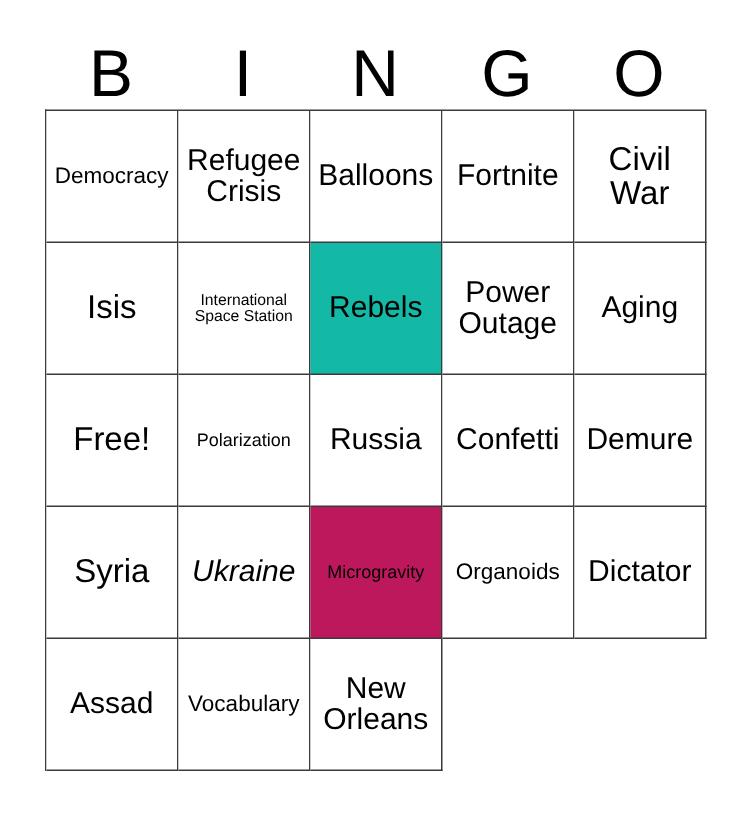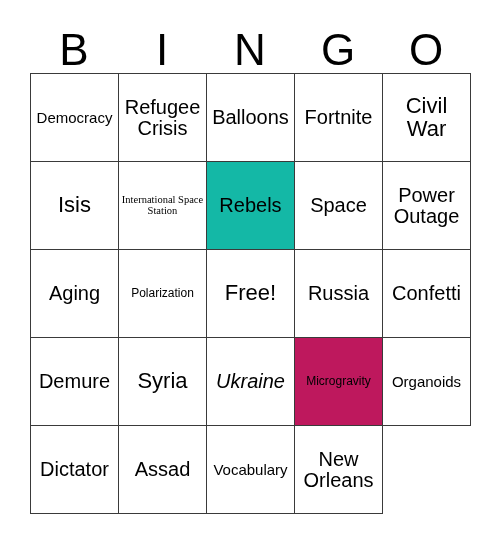--- a/index.html
+++ b/index.html
@@ -86,21 +86,21 @@
     line-height: 1.04;
     word-wrap: break-word;
   }
 
   
   .fs-xl   { font-size: 22px; }
   .fs-lg   { font-size: 20px; }
   .fs-md   { font-size: 20px; }
   .fs-sm   { font-size: 15px; }
   .fs-xs   { font-size: 12px; }
-  .fs-xxs  { font-size: 10.5px; font-family: Liberation Serif, serif; }
+  .fs-xxs  { font-size: 10.5px; }
 </style>
 </head>
 <body style="background: rgb(255, 255, 255); color: rgb(0, 0, 0);">
 
 <div id="card">
 
   <div id="header">
     <div class="header-cell">
       <span class="header-letter">B</span>
     </div>
@@ -138,34 +138,31 @@
     <div class="cell" style="border-right-color: rgb(58, 58, 58); border-bottom-color: rgb(58, 58, 58); background: rgb(255, 255, 255);">
         <span class="cell-text fs-xl">Isis</span>
       </div>
     <div class="cell" style="border-right-color: rgb(58, 58, 58); border-bottom-color: rgb(58, 58, 58); background: rgb(255, 255, 255);">
         <span class="cell-text fs-xxs">International Space Station</span>
       </div>
     <div class="cell" style="border-right-color: rgb(58, 58, 58); border-bottom-color: rgb(58, 58, 58); background: #14b8a6;">
         <span class="cell-text fs-lg">Rebels</span>
       </div>
     <div class="cell" style="border-right-color: rgb(58, 58, 58); border-bottom-color: rgb(58, 58, 58); background: rgb(255, 255, 255);">
-        <span class="cell-text fs-lg">Space</span>
-      </div>
-    <div class="cell" style="border-right-color: rgb(58, 58, 58); border-bottom-color: rgb(58, 58, 58); background: rgb(255, 255, 255);">
         <span class="cell-text fs-md">Power Outage</span>
       </div>
 
     <div class="cell" style="border-right-color: rgb(58, 58, 58); border-bottom-color: rgb(58, 58, 58); background: rgb(255, 255, 255);">
         <span class="cell-text fs-lg">Aging</span>
       </div>
     <div class="cell" style="border-right-color: rgb(58, 58, 58); border-bottom-color: rgb(58, 58, 58); background: rgb(255, 255, 255);">
-        <span class="cell-text fs-xs">Polarization</span>
+        <span class="cell-text fs-xl">Free!</span>
       </div>
     <div class="cell" style="border-right-color: rgb(58, 58, 58); border-bottom-color: rgb(58, 58, 58); background: rgb(255, 255, 255);">
-        <span class="cell-text fs-xl">Free!</span>
+        <span class="cell-text fs-xs">Polarization</span>
       </div>
     <div class="cell" style="border-right-color: rgb(58, 58, 58); border-bottom-color: rgb(58, 58, 58); background: rgb(255, 255, 255);">
         <span class="cell-text fs-md">Russia</span>
       </div>
     <div class="cell" style="border-right-color: rgb(58, 58, 58); border-bottom-color: rgb(58, 58, 58); background: rgb(255, 255, 255);">
         <span class="cell-text fs-md">Confetti</span>
       </div>
 
     <div class="cell" style="border-right-color: rgb(58, 58, 58); border-bottom-color: rgb(58, 58, 58); background: rgb(255, 255, 255);">
         <span class="cell-text fs-md">Demure</span>

